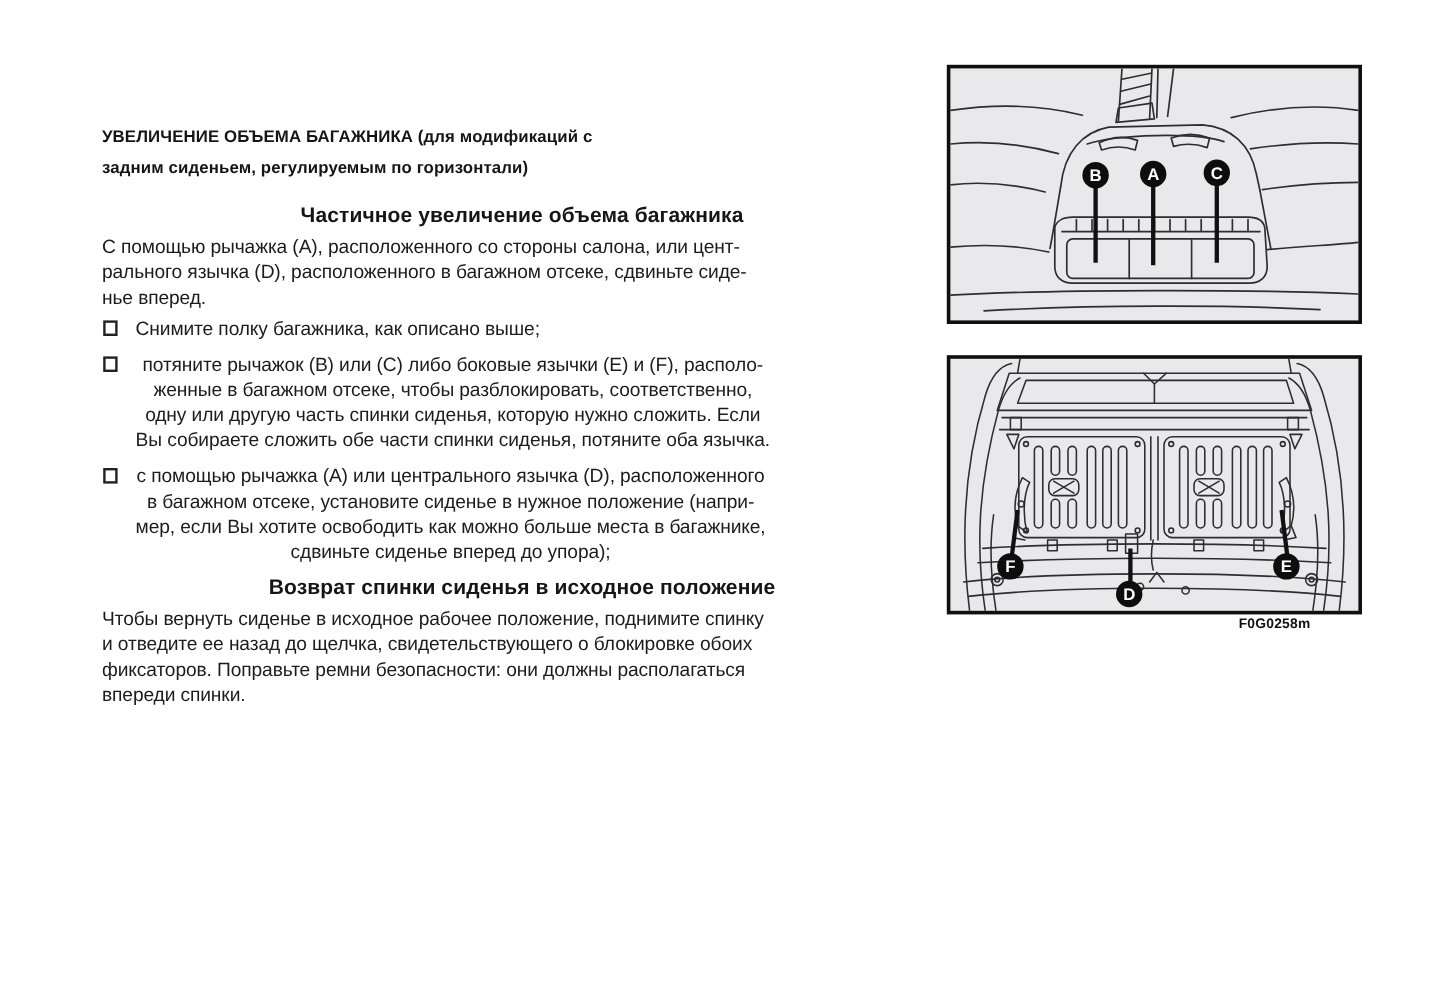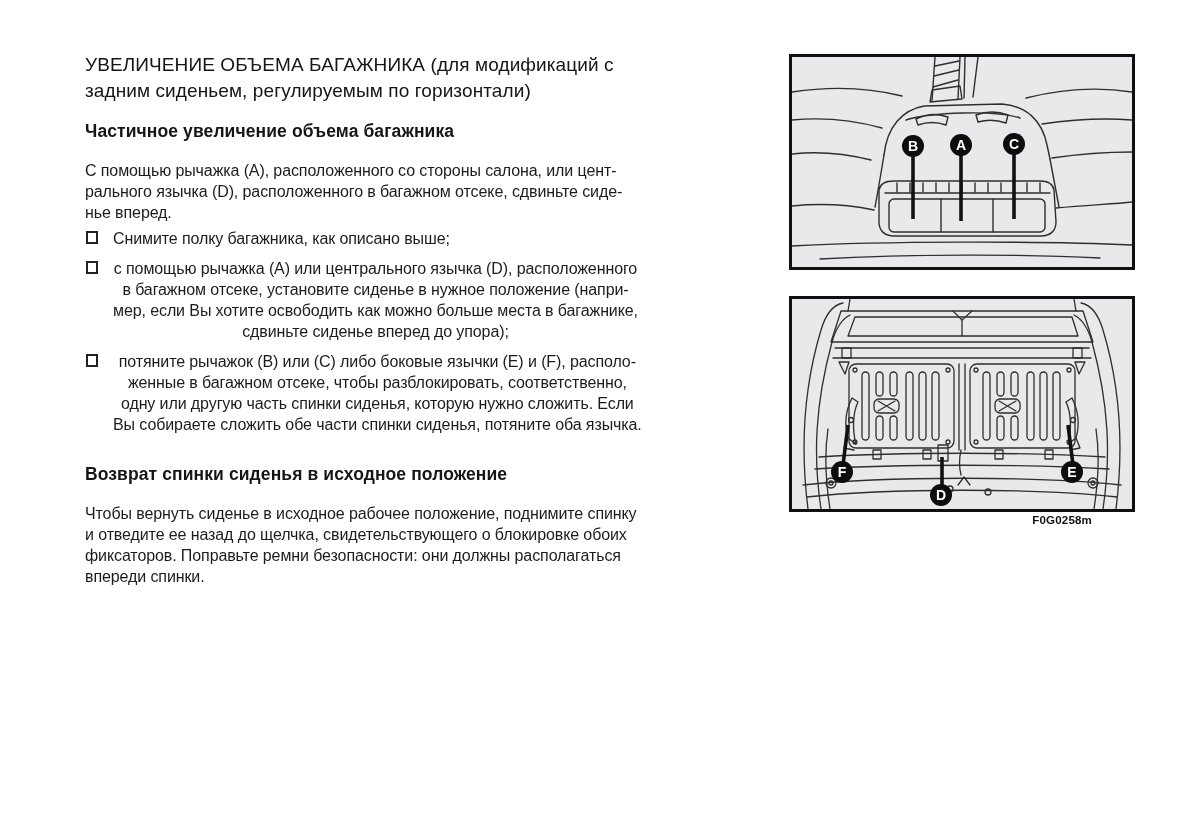--- a/index.html
+++ b/index.html
@@ -3,33 +3,33 @@
 <meta charset="utf-8">
 <style>
   * { margin:0; padding:0; box-sizing:border-box; }
   html,body { background:#ffffff; }
   .page {
     position:relative; width:1191px; height:839px; background:#ffffff;
     font-family:"Liberation Sans", sans-serif; color:#1c1c1e; overflow:hidden;
   }
   .text-col { position:absolute; left:85px; top:52px; width:700px; }
   h1.title {
-    font-size:19px; font-weight:normal; line-height:26px;
-    white-space:pre-line; letter-spacing:0.1px; color:#151517;
+    font-size:14px; font-weight:bold; line-height:26px;
+    white-space:pre-line; letter-spacing:0.1px; color:#151517;margin-top:48px;
   }
   h2.sec-heading {
     font-size:17.5px; font-weight:bold; line-height:22px;
-    letter-spacing:0.1px; color:#151517;
+    letter-spacing:0.1px; color:#151517;text-align:center;
   }
   .h-s1 { margin-top:16px; }
   .h-s2 { margin-top:18px; }
-  .h-s3 { margin-top:28px; }
+  .h-s3 { margin-top:7px; }
   p.body-text {
     font-size:16px; line-height:21px; white-space:pre-line;
-    letter-spacing:-0.1px; margin-top:18px;
+    letter-spacing:-0.1px; margin-top:6px;
   }
   ul.bullet-list { list-style:none; margin-top:5px;text-align:center; }
   ul.bullet-list li { display:flex; align-items:flex-start; }
   ul.bullet-list li + li { margin-top:9px; }
   .bullet-box {
     flex:0 0 auto; width:12px; height:13px; margin:3px 15px 0 1px;
     border:2.2px solid #222225; border-top-width:2.6px; background:#fff;
   }
   .bullet-text { font-size:16px; line-height:21px; white-space:pre-line; letter-spacing:-0.1px; }
 
@@ -74,31 +74,31 @@
 рального язычка (D), расположенного в багажном отсеке, сдвиньте сиде-
 нье вперед.</p>
 
     <ul class="bullet-list">
       <li>
         <span class="bullet-box"></span>
         <span class="bullet-text">Снимите полку багажника, как описано выше;</span>
       </li>
       <li>
         <span class="bullet-box"></span>
+        <span class="bullet-text">потяните рычажок (B) или (C) либо боковые язычки (E) и (F), располо-
+женные в багажном отсеке, чтобы разблокировать, соответственно,
+одну или другую часть спинки сиденья, которую нужно сложить. Если
+Вы собираете сложить обе части спинки сиденья, потяните оба язычка.</span>
+      </li>
+      <li>
+        <span class="bullet-box"></span>
         <span class="bullet-text">с помощью рычажка (A) или центрального язычка (D), расположенного
 в багажном отсеке, установите сиденье в нужное положение (напри-
 мер, если Вы хотите освободить как можно больше места в багажнике,
 сдвиньте сиденье вперед до упора);</span>
-      </li>
-      <li>
-        <span class="bullet-box"></span>
-        <span class="bullet-text">потяните рычажок (B) или (C) либо боковые язычки (E) и (F), располо-
-женные в багажном отсеке, чтобы разблокировать, соответственно,
-одну или другую часть спинки сиденья, которую нужно сложить. Если
-Вы собираете сложить обе части спинки сиденья, потяните оба язычка.</span>
       </li>
     </ul>
 
     <h2 class="sec-heading h-s3">Возврат спинки сиденья в исходное положение</h2>
     <p class="body-text">Чтобы вернуть сиденье в исходное рабочее положение, поднимите спинку
 и отведите ее назад до щелчка, свидетельствующего о блокировке обоих
 фиксаторов. Поправьте ремни безопасности: они должны располагаться
 впереди спинки.</p>
   </div>
 

